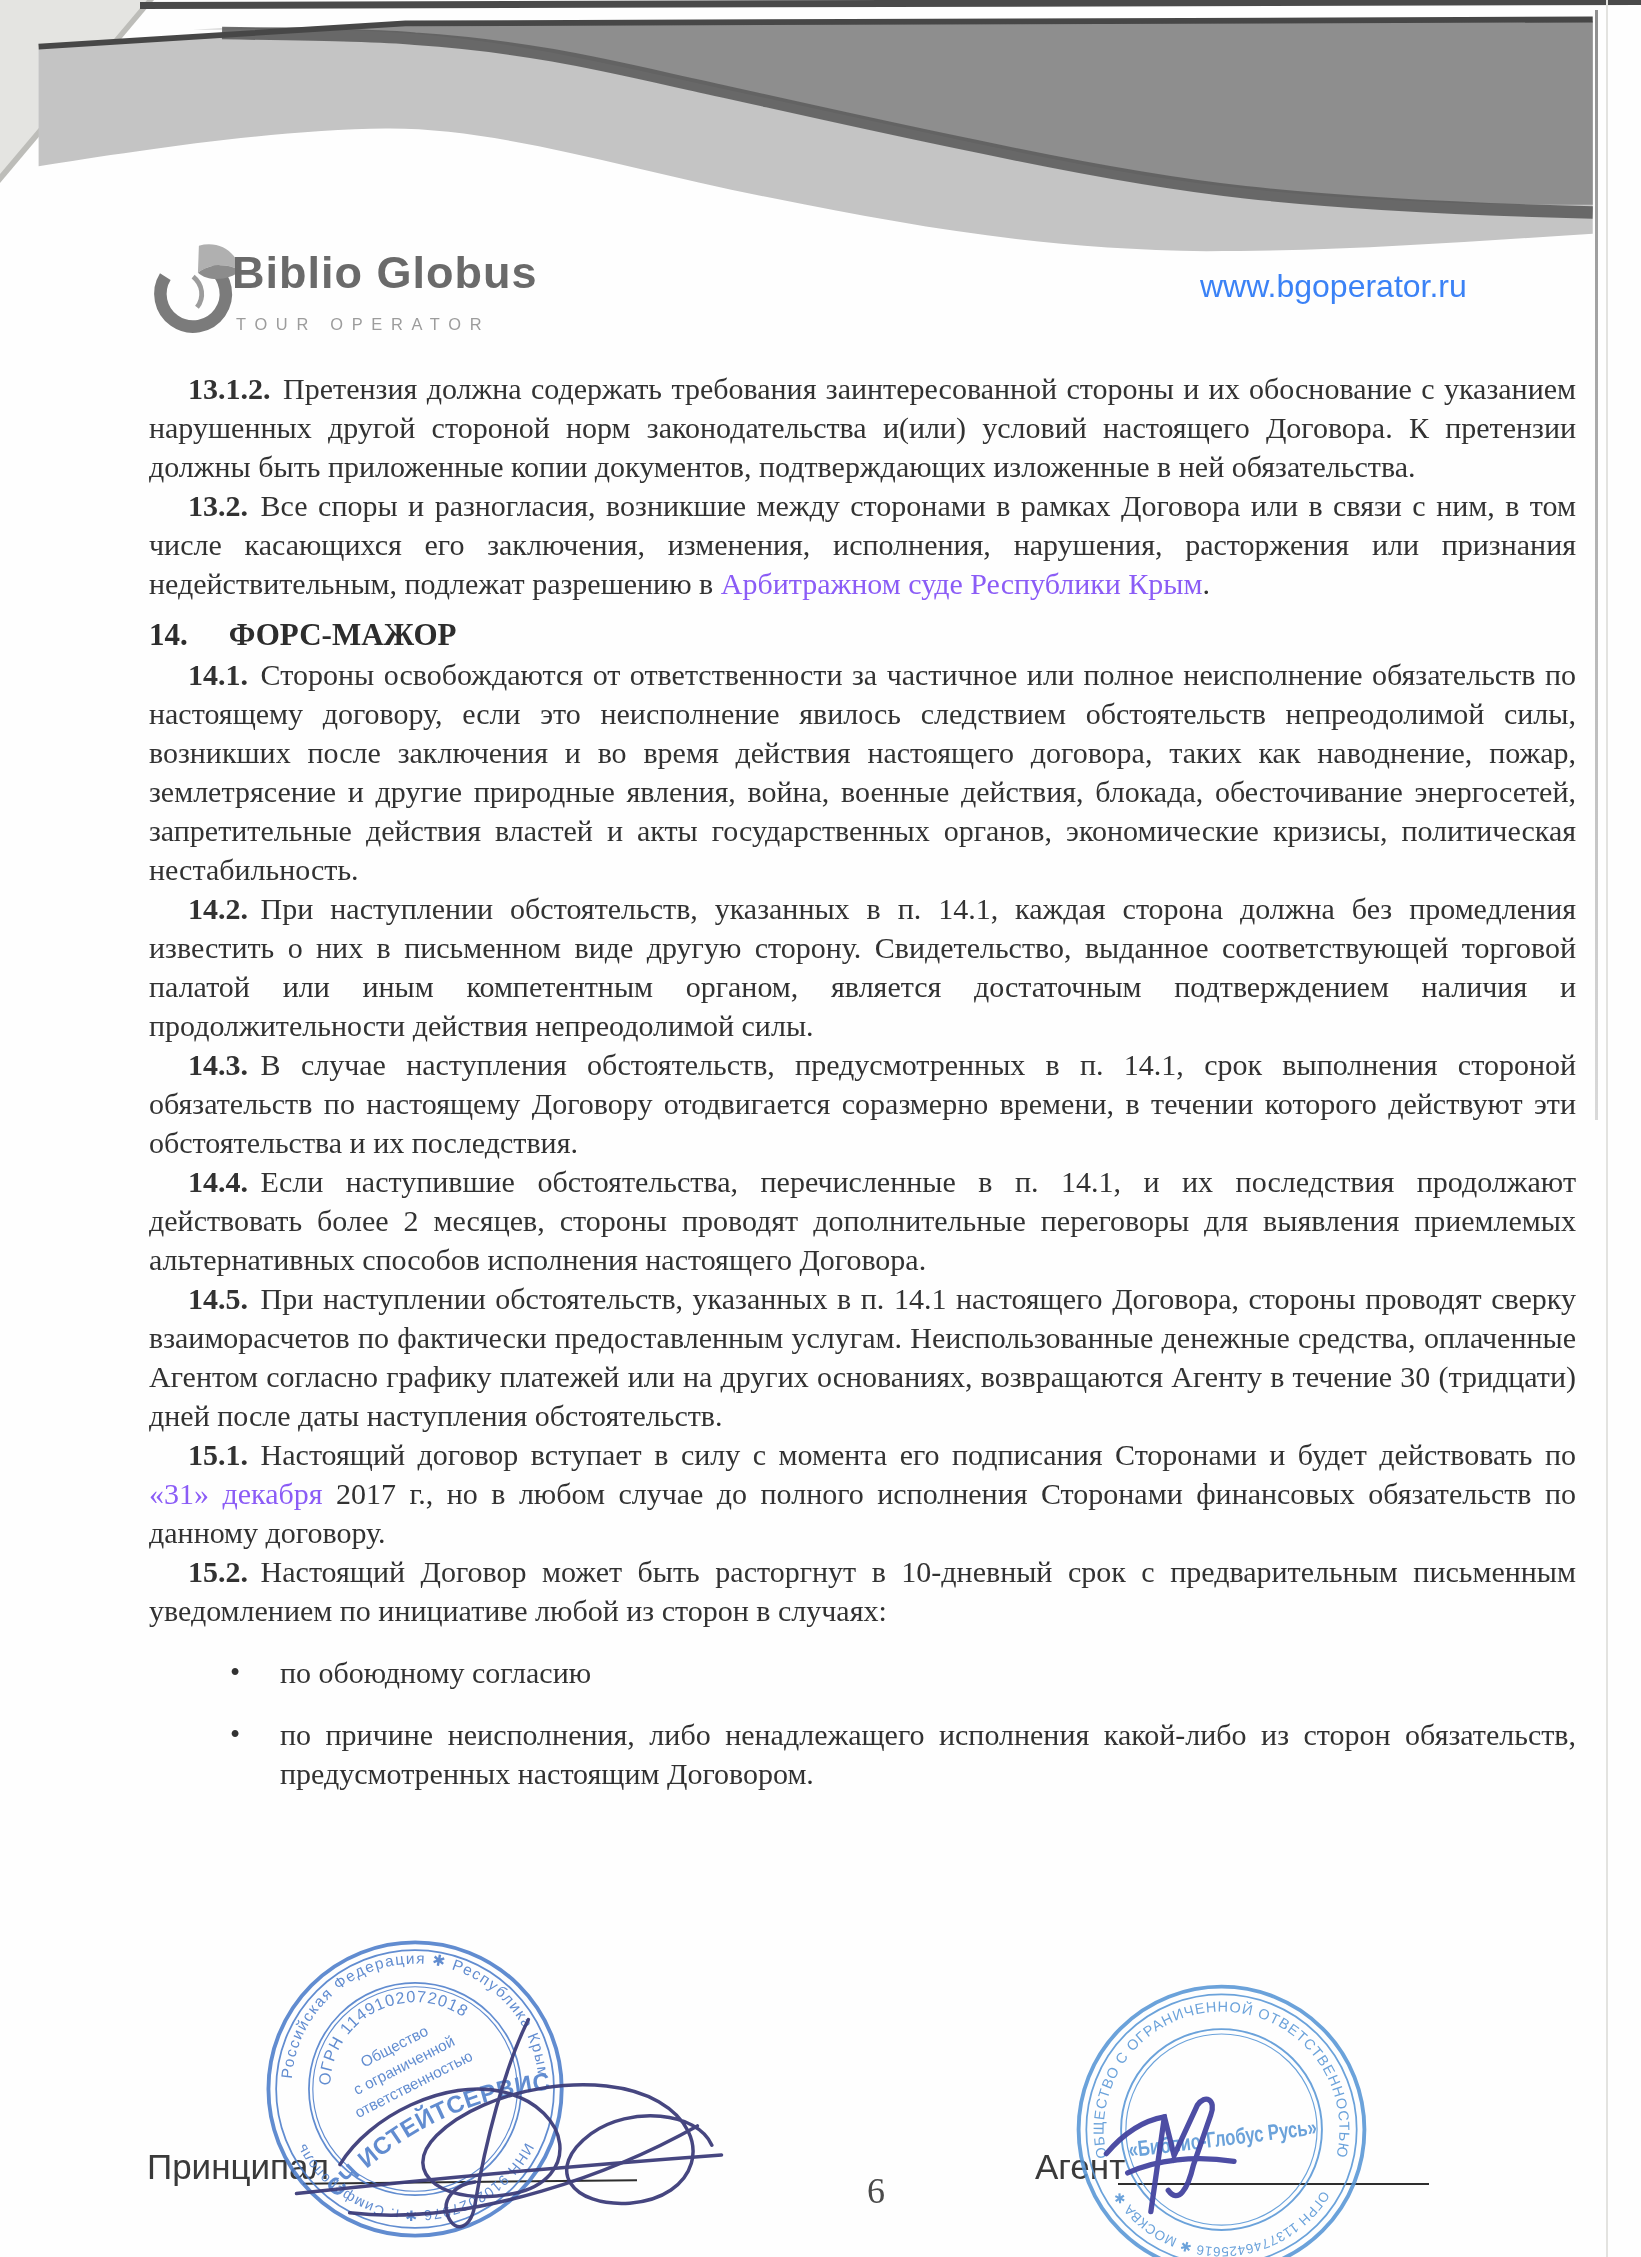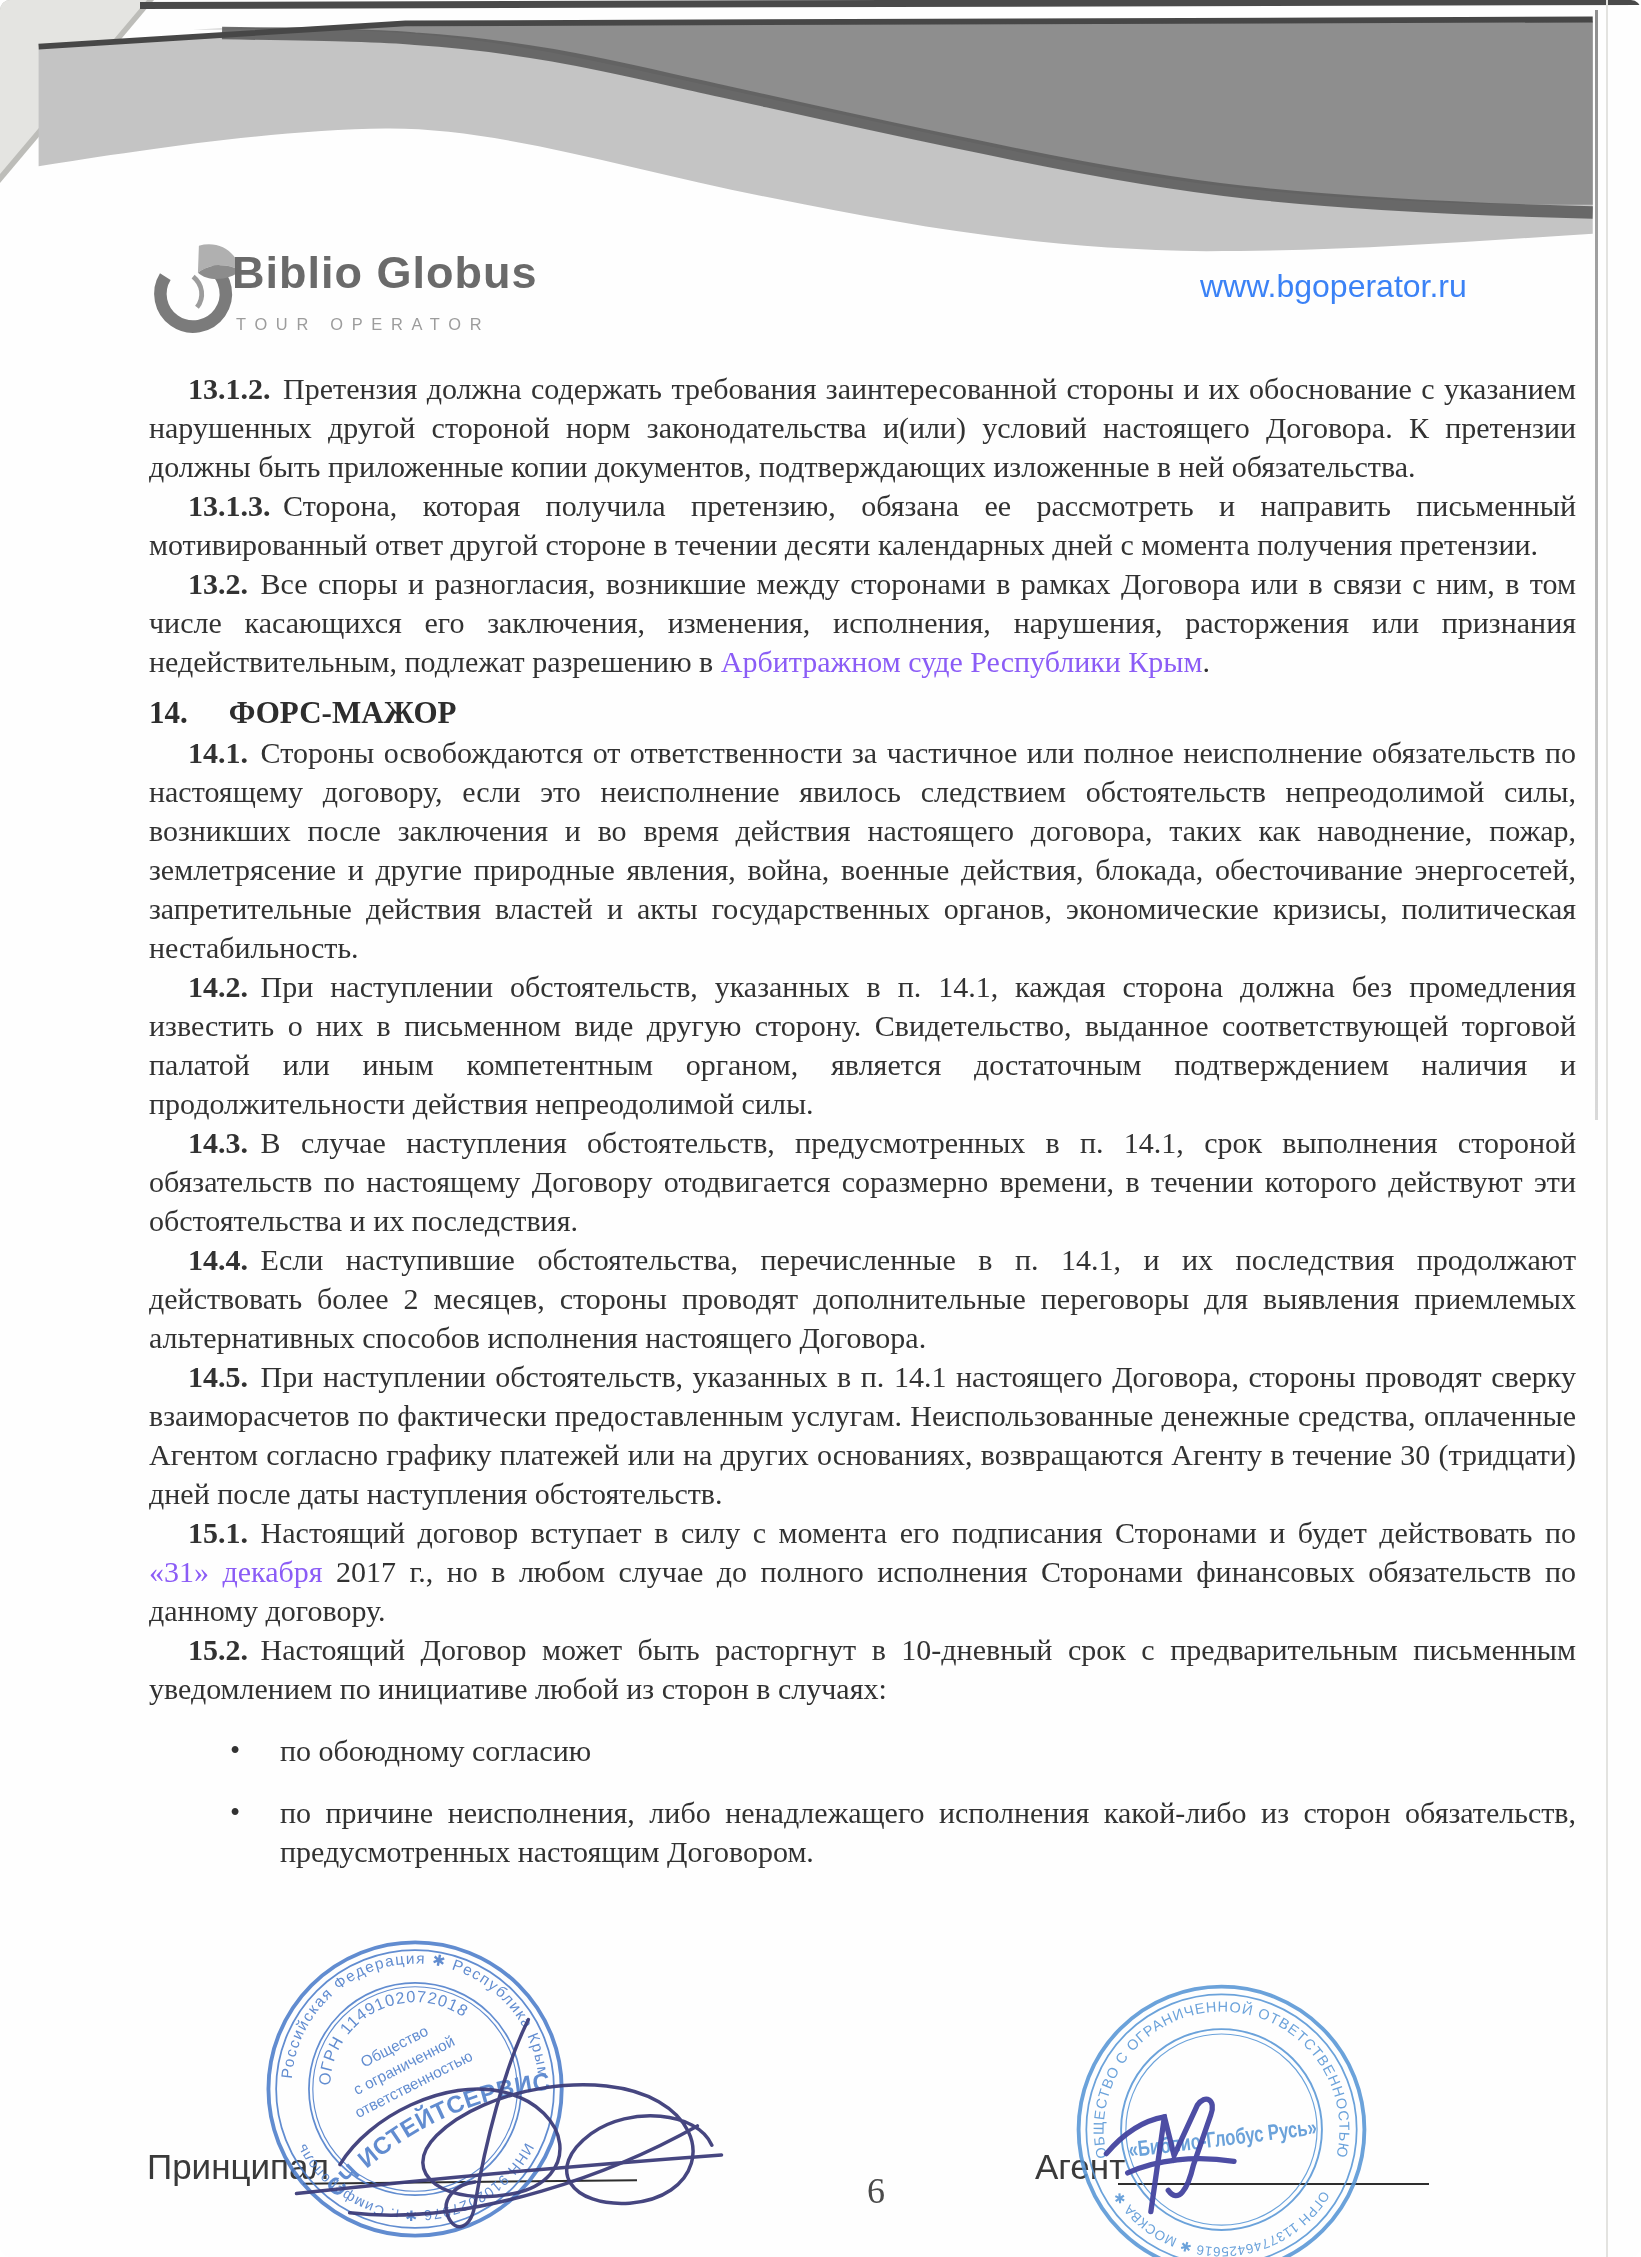--- a/index.html
+++ b/index.html
@@ -1,17 +1,17 @@
 <!DOCTYPE html>
 <html><head>
 <meta charset="utf-8">
 <style>
   html,body{margin:0;padding:0;background:#ffffff;}
   .page{position:relative;width:1641px;height:2257px;background:#fefefe;overflow:hidden;
-        font-family:"Liberation Serif",serif;border-radius:10px;}
+        font-family:"Liberation Serif",serif;}
   
   .corner-shadow{position:absolute;left:0;top:0;width:154px;height:183px;background:#bdbdb9;
         clip-path:polygon(0 0,100% 0,0 100%);}
   .corner-tri{position:absolute;left:0;top:0;width:147px;height:174px;background:#e4e4e1;
         clip-path:polygon(0 0,100% 0,0 100%);}
   .top-strip{position:absolute;left:140px;top:0;width:1501px;height:6.8px;background:#4a4a4a;
         transform:rotate(-0.15deg);}
   .right-edge{position:absolute;left:1595px;top:9.7px;width:2.9px;height:1110px;
         background:linear-gradient(#8f8f8f,#d9d9d9);}
   .right-edge2{position:absolute;left:1606px;top:0;width:1.9px;height:2257px;background:#e3e3e0;}
@@ -73,21 +73,20 @@
     <path d="M56,8 C76,2 96,14 99,34 C85,25 66,27 55,36 Z" fill="#b0b0b0"></path>
     <path d="M55,36 C66,27 85,25 99,34 C88,44 66,46 55,36 Z" fill="#8c8c8c"></path>
     <path d="M50,40 C60,48 62,62 54,72" fill="none" stroke="#9c9c9c" stroke-width="5"></path>
   </svg>
   <div class="brand">Biblio Globus</div>
   <div class="tagline">TOUR OPERATOR</div>
   <div class="website">www.bgoperator.ru</div>
 
   <div class="body-text" id="contract-body">
       <p class="clause"><span class="num">13.1.2.</span><span>Претензия должна содержать требования заинтересованной стороны и их обоснование с указанием нарушенных другой стороной норм законодательства и(или) условий настоящего Договора. К претензии должны быть приложенные копии документов, подтверждающих изложенные в ней обязательства.</span></p>
-      <p class="clause"><span class="num">13.1.3.</span><span>Сторона, которая получила претензию, обязана ее рассмотреть и направить письменный мотивированный ответ другой стороне в течении десяти календарных дней с момента получения претензии.</span></p>
       <p class="clause"><span class="num">13.2.</span><span>Все споры и разногласия, возникшие между сторонами в рамках Договора или в связи с ним, в том числе касающихся его заключения, изменения, исполнения, нарушения, расторжения или признания недействительным, подлежат разрешению в </span><span class="muted">Арбитражном суде Республики Крым</span><span>.</span></p>
       <div class="heading"><span class="hnum">14.</span><span>ФОРС-МАЖОР</span></div>
       <p class="clause"><span class="num">14.1.</span><span>Стороны освобождаются от ответственности за частичное или полное неисполнение обязательств по настоящему договору, если это неисполнение явилось следствием обстоятельств непреодолимой силы, возникших после заключения и во время действия настоящего договора, таких как наводнение, пожар, землетрясение и другие природные явления, война, военные действия, блокада, обесточивание энергосетей, запретительные действия властей и акты государственных органов, экономические кризисы, политическая нестабильность.</span></p>
       <p class="clause"><span class="num">14.2.</span><span>При наступлении обстоятельств, указанных в п. 14.1, каждая сторона должна без промедления известить о них в письменном виде другую сторону. Свидетельство, выданное соответствующей торговой палатой или иным компетентным органом, является достаточным подтверждением наличия и продолжительности действия непреодолимой силы.</span></p>
       <p class="clause"><span class="num">14.3.</span><span>В случае наступления обстоятельств, предусмотренных в п. 14.1, срок выполнения стороной обязательств по настоящему Договору отодвигается соразмерно времени, в течении которого действуют эти обстоятельства и их последствия.</span></p>
       <p class="clause"><span class="num">14.4.</span><span>Если наступившие обстоятельства, перечисленные в п. 14.1, и их последствия продолжают действовать более 2 месяцев, стороны проводят дополнительные переговоры для выявления приемлемых альтернативных способов исполнения настоящего Договора.</span></p>
       <p class="clause"><span class="num">14.5.</span><span>При наступлении обстоятельств, указанных в п. 14.1 настоящего Договора, стороны проводят сверку взаиморасчетов по фактически предоставленным услугам. Неиспользованные денежные средства, оплаченные Агентом согласно графику платежей или на других основаниях, возвращаются Агенту в течение 30 (тридцати) дней после даты наступления обстоятельств.</span></p>
       <p class="clause"><span class="num">15.1.</span><span>Настоящий договор вступает в силу с момента его подписания Сторонами и будет действовать по </span><span class="muted">«31» декабря</span><span> 2017 г., но в любом случае до полного исполнения Сторонами финансовых обязательств по данному договору.</span></p>
       <p class="clause"><span class="num">15.2.</span><span>Настоящий Договор может быть расторгнут в 10-дневный срок с предварительным письменным уведомлением по инициативе любой из сторон в случаях:</span></p>
       <div class="bullet">

